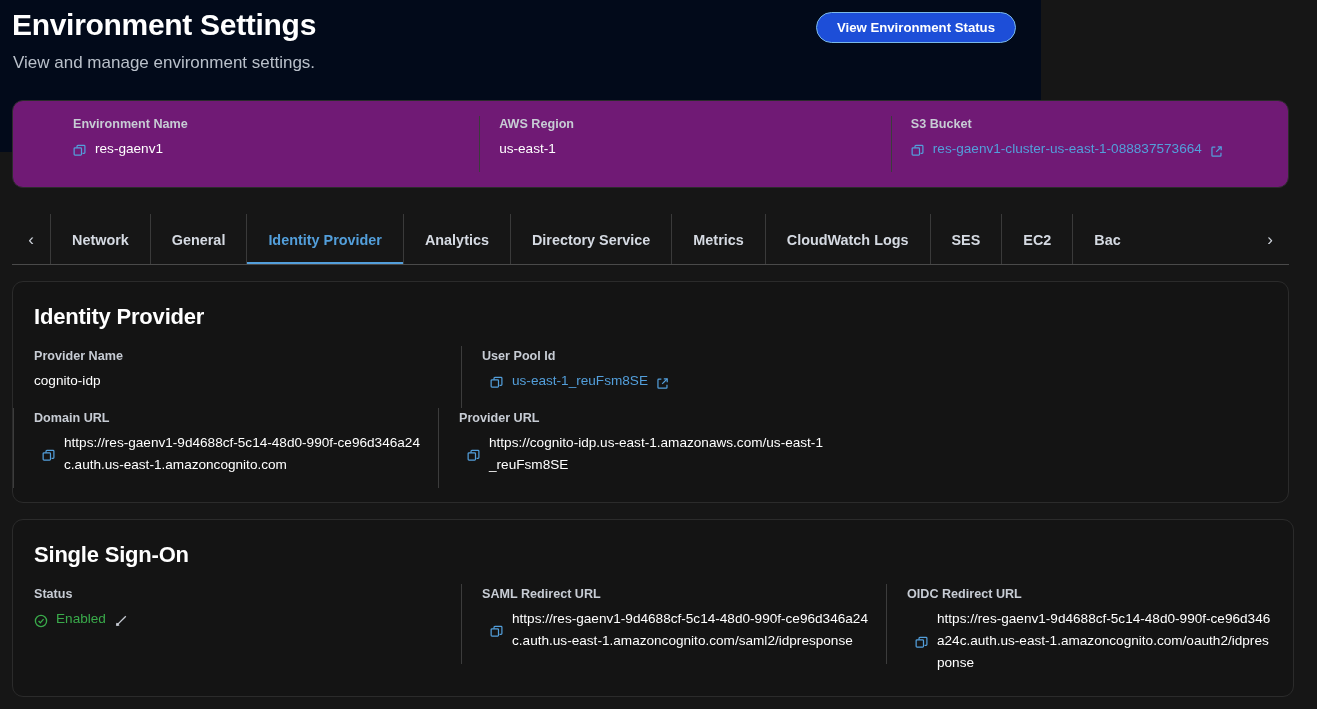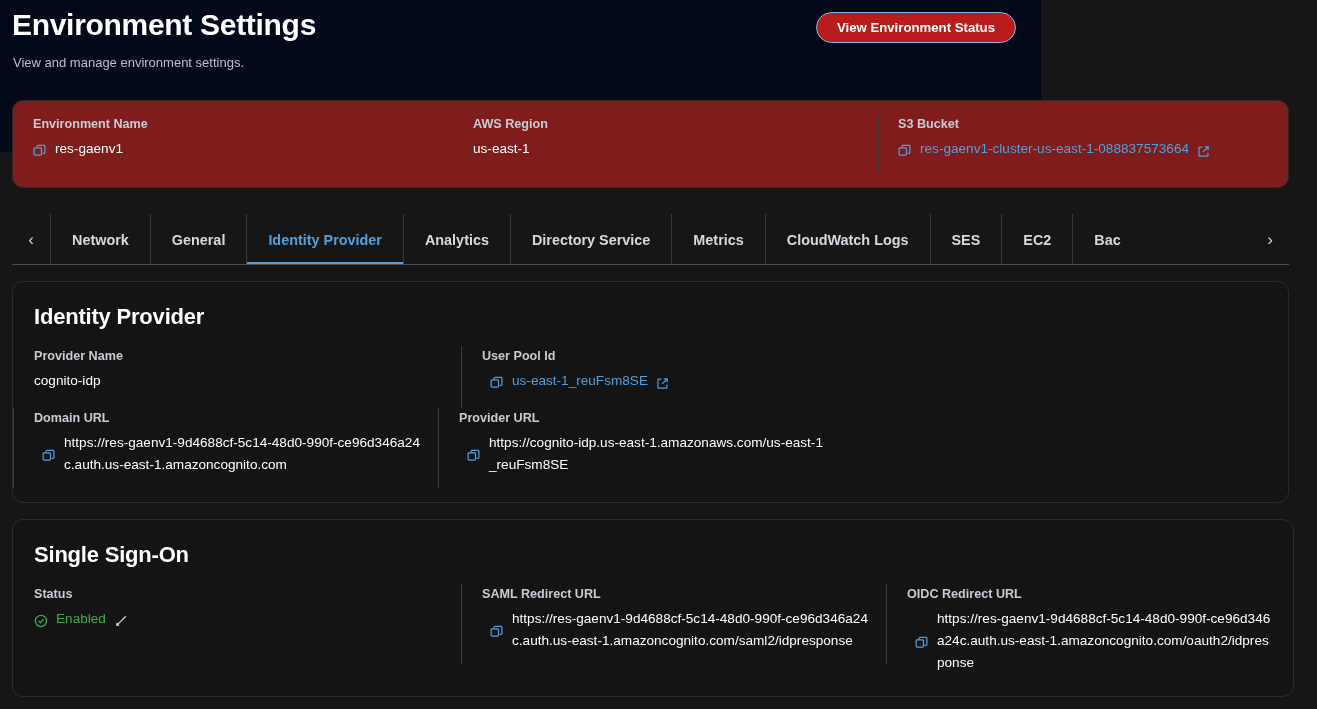--- a/index.html
+++ b/index.html
@@ -32,32 +32,32 @@
     font-size: 30px;
     font-weight: bold;
     letter-spacing: -0.3px;
     color: #ffffff;
     line-height: 36px;
   }
 
   .page-subtitle {
     position: absolute;
     left: 13px; top: 54px;
-    font-size: 13px;
+    font-size: 17px;
     color: #b9c0ca;
     line-height: 18px;
   }
 
   .status-button {
     position: absolute;
     right: 25px; top: 12px;
     height: 31px;
     padding: 0 20px;
     border-radius: 16px;
-    background: #b91c1c;
+    background: #1d4ed8;
     border: 1px solid #7bb9e8;
     color: #ffffff;
     font-size: 13.2px;
     font-weight: bold;
     font-family: "Liberation Sans", sans-serif;
     cursor: pointer;
     display: flex;
     align-items: center;
     justify-content: center;
     white-space: nowrap;
@@ -68,21 +68,22 @@
     position: absolute;
     background: #141414;
     border: 1px solid #2b2b2b;
     border-radius: 11px;
   }
 
   
   #summary-card {
     left: 12px; top: 100px;
     width: 1277px; height: 88px;
-    background: #7f1d1d;
+    background: #701a75;
+    padding-left: 40px;
   }
 
   .summary-grid {
     display: flex;
     height: 100%;
     align-items: center;
   }
   .summary-cell {
     padding-left: 20px;
     padding-right: 10px;

